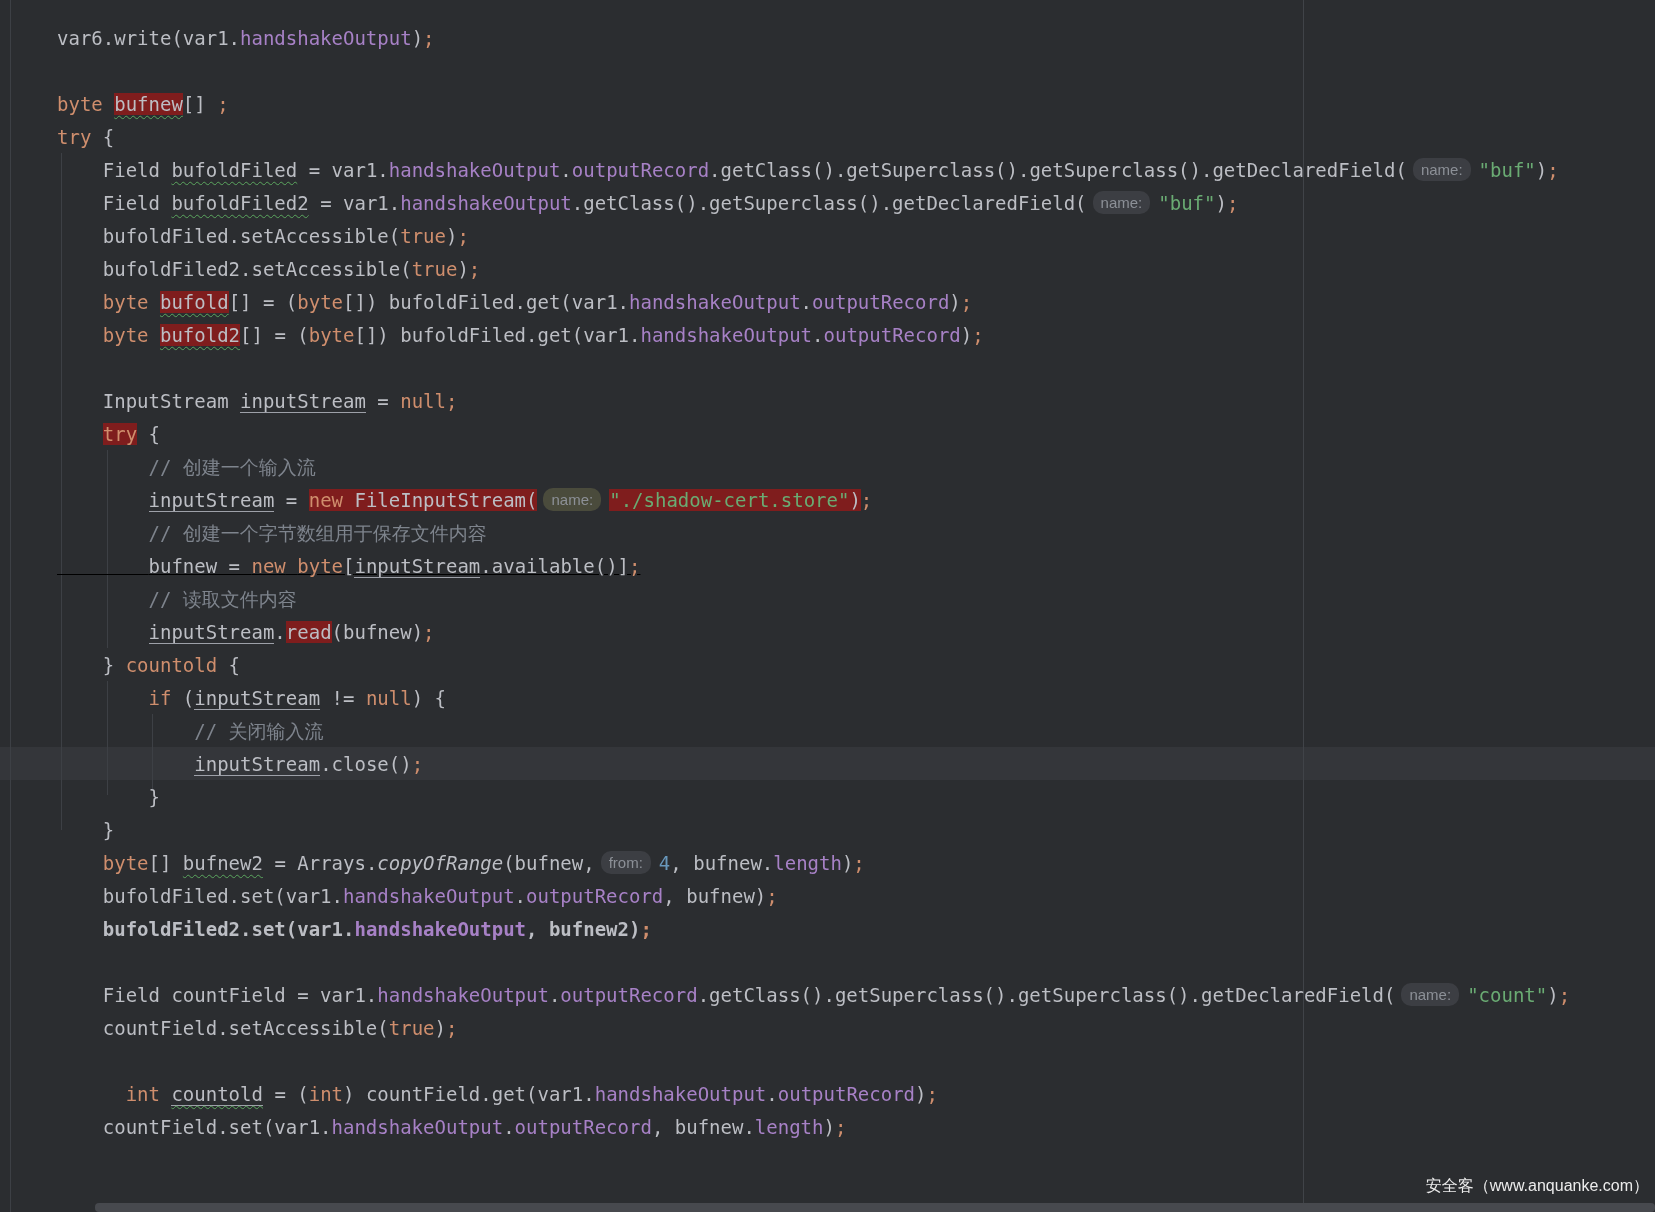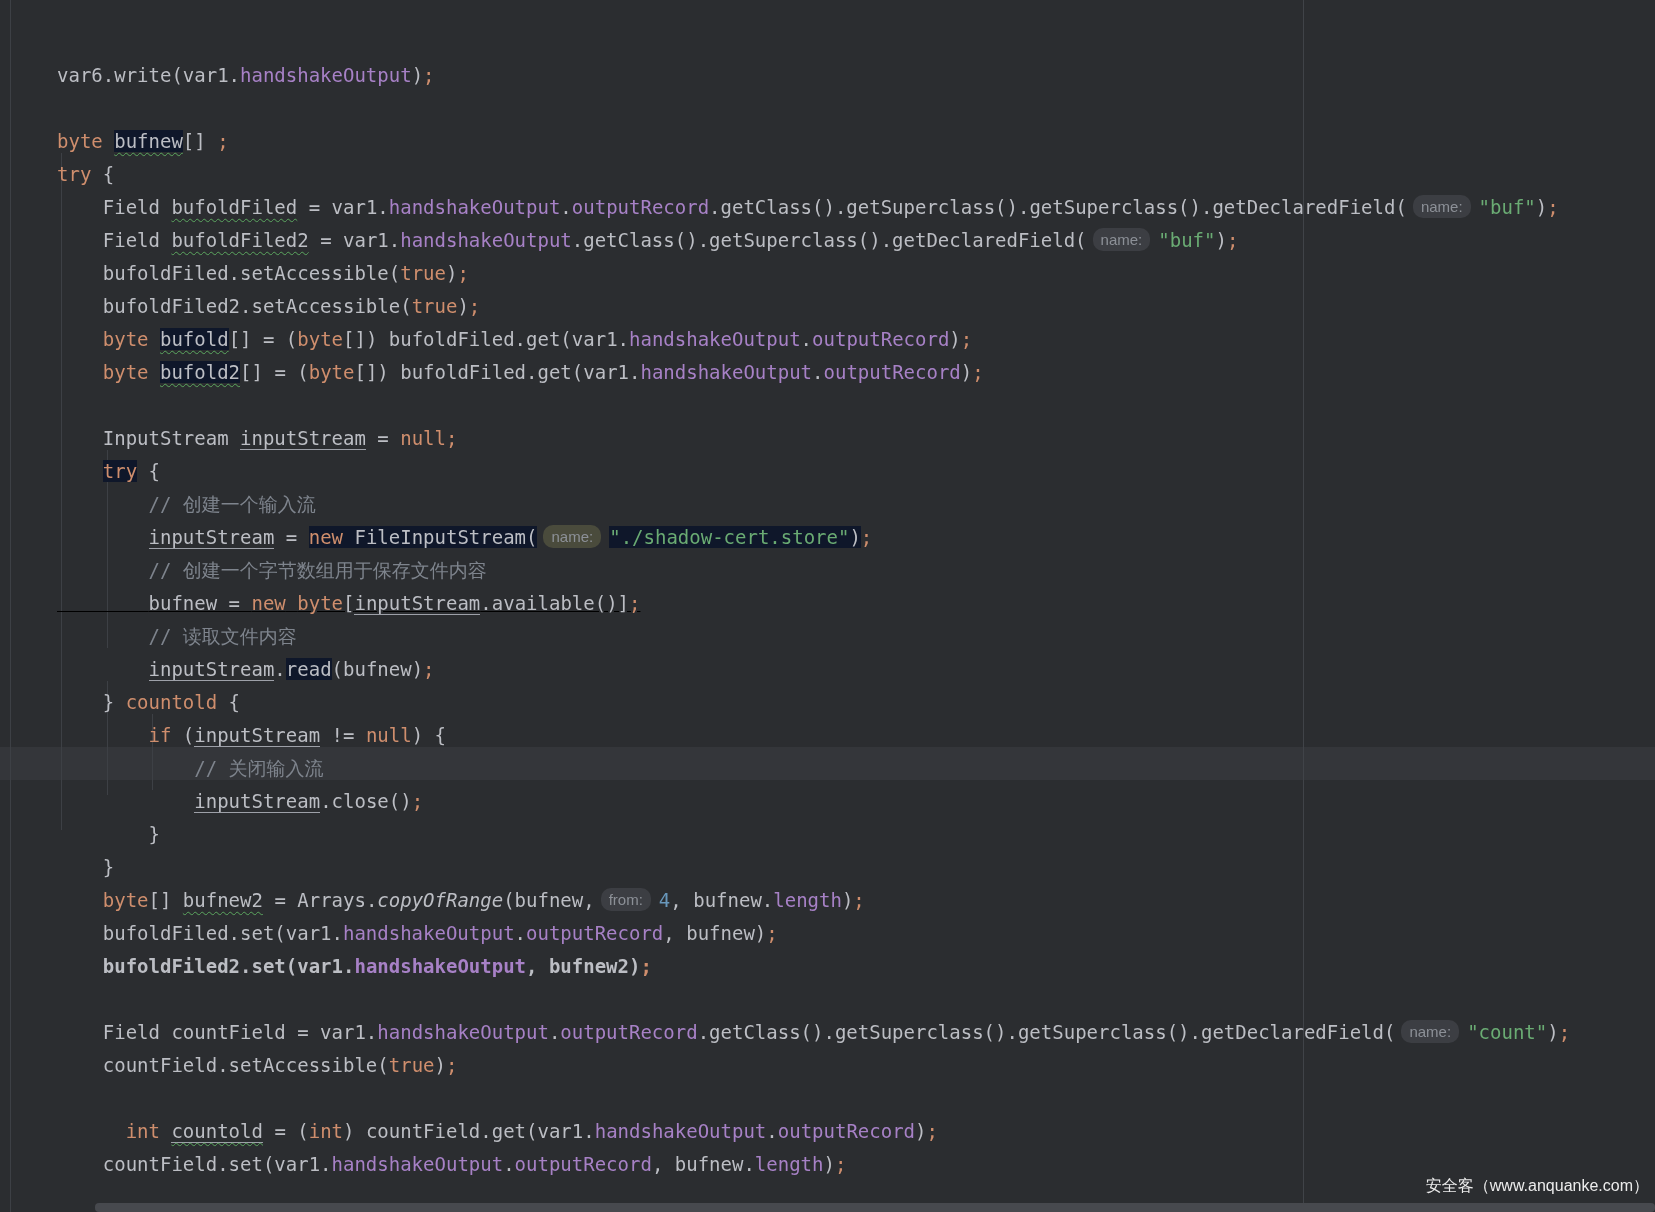--- a/index.html
+++ b/index.html
@@ -5,32 +5,32 @@
   html,body{margin:0;padding:0;background:#2B2D30;}
   #screen{position:relative;width:1655px;height:1212px;background:#2B2D30;overflow:hidden;
           font-family:"DejaVu Sans Mono",monospace;font-size:19px;}
   
   .caret-line{position:absolute;left:0;width:1655px;height:33px;background:#34363A;}
   
   .vguide{position:absolute;width:1px;background:#3D4045;}
   .rmargin{position:absolute;width:1px;background:#404348;top:0;height:1212px;}
   
   #code-lines{position:absolute;left:0;top:0;width:100%;height:100%;}
-  .code-line{position:absolute;left:57px;height:33px;line-height:33px;white-space:pre;margin-top:37px;}
+  .code-line{position:absolute;left:57px;height:33px;line-height:33px;white-space:pre;}
   .seg-d{color:#BCBEC4}
   .seg-k{color:#CF8E6D}
   .seg-o{color:#CF8E6D}
   .seg-f{color:#A781C6}
   .seg-s{color:#6AAB73}
   .seg-n{color:#6897BB}
   .seg-c{color:#7E848D}
   .seg-h{display:inline-block;font-family:"Liberation Sans",sans-serif;font-size:15px;line-height:21px;
          color:#8C9097;background:#3C3E43;border-radius:10px;padding:1px 8px;margin:0 8px 0 6px;
          vertical-align:2px;}
-  .f-g{background:#0f172a;}
+  .f-g{background:#7f1d1d;}
   .seg-h.f-g{background:#4A4B3C;}
   .f-q{text-decoration:underline;text-decoration-style:wavy;text-decoration-color:#5BA65F;
        text-decoration-thickness:1px;text-underline-offset:4px;}
   .f-u{border-bottom:1px solid #9DA0A8;}
   .f-i{font-style:italic;}
   
   .hscroll{position:absolute;left:95px;top:1203px;width:1560px;height:9px;background:#47494E;border-radius:4px;}
   
   .watermark{position:absolute;top:1176px;right:6px;color:#ECECEC;
              font-family:"Liberation Sans","DejaVu Sans",sans-serif;font-size:16px;}

